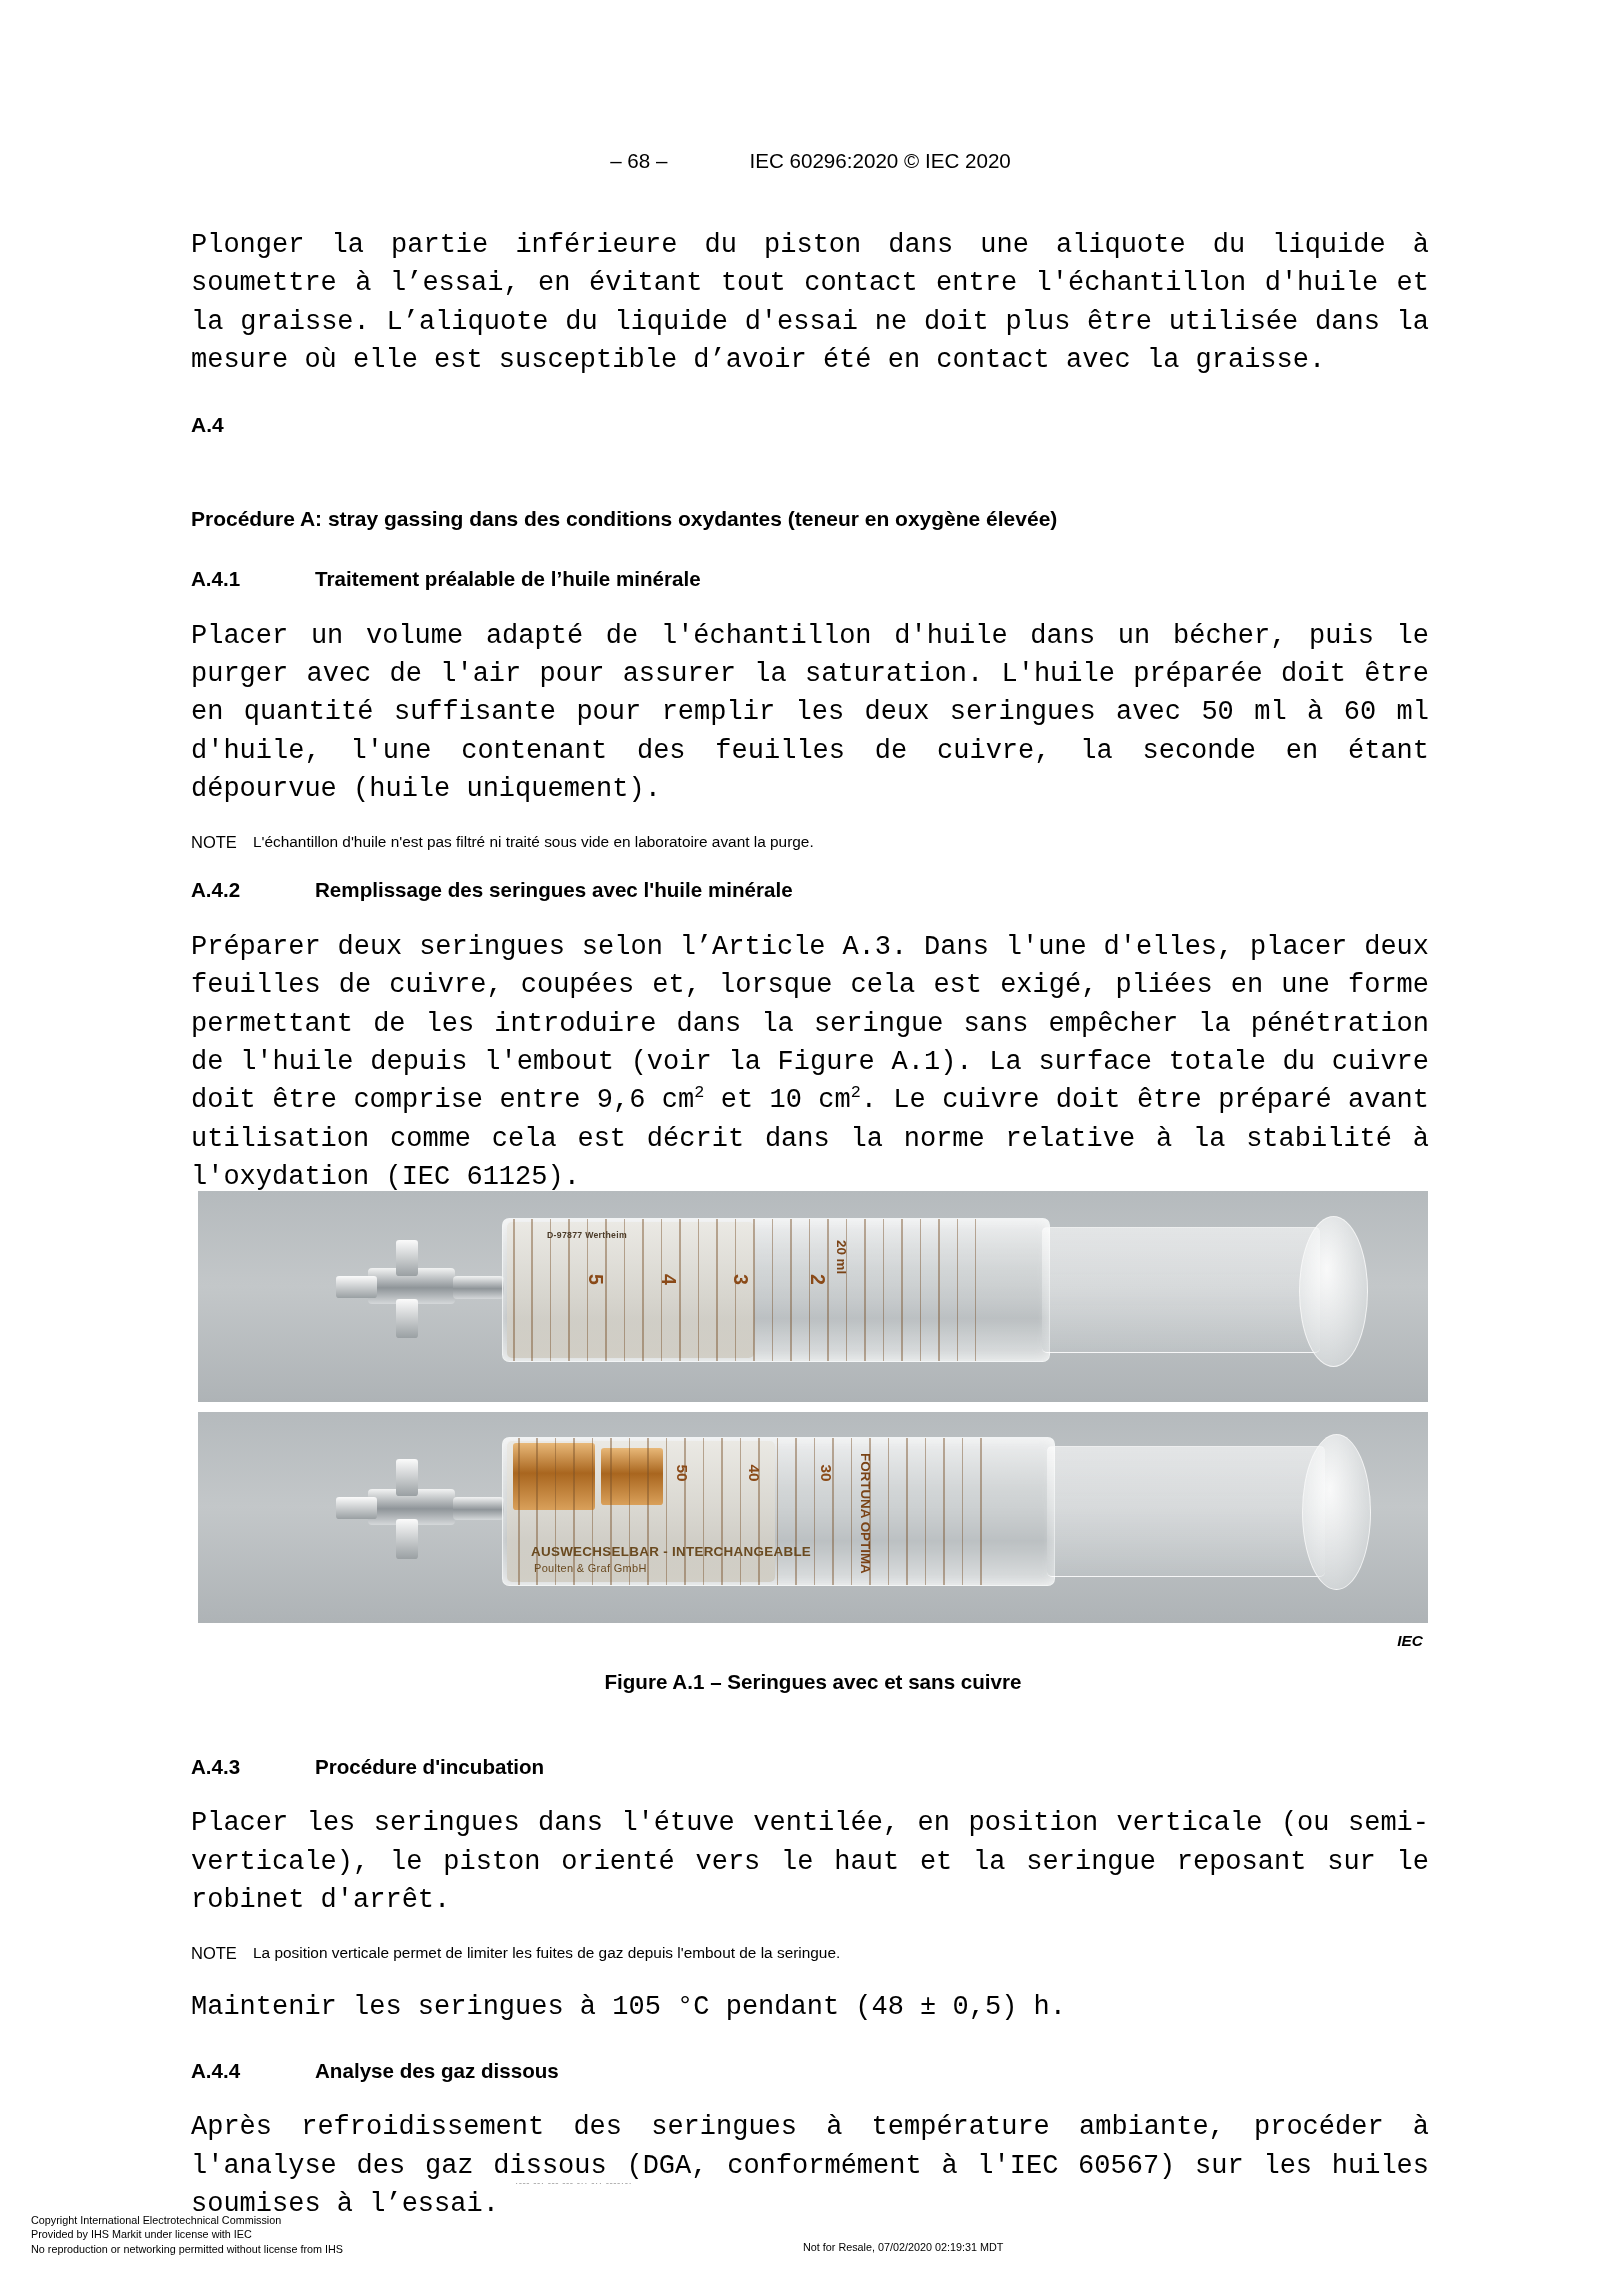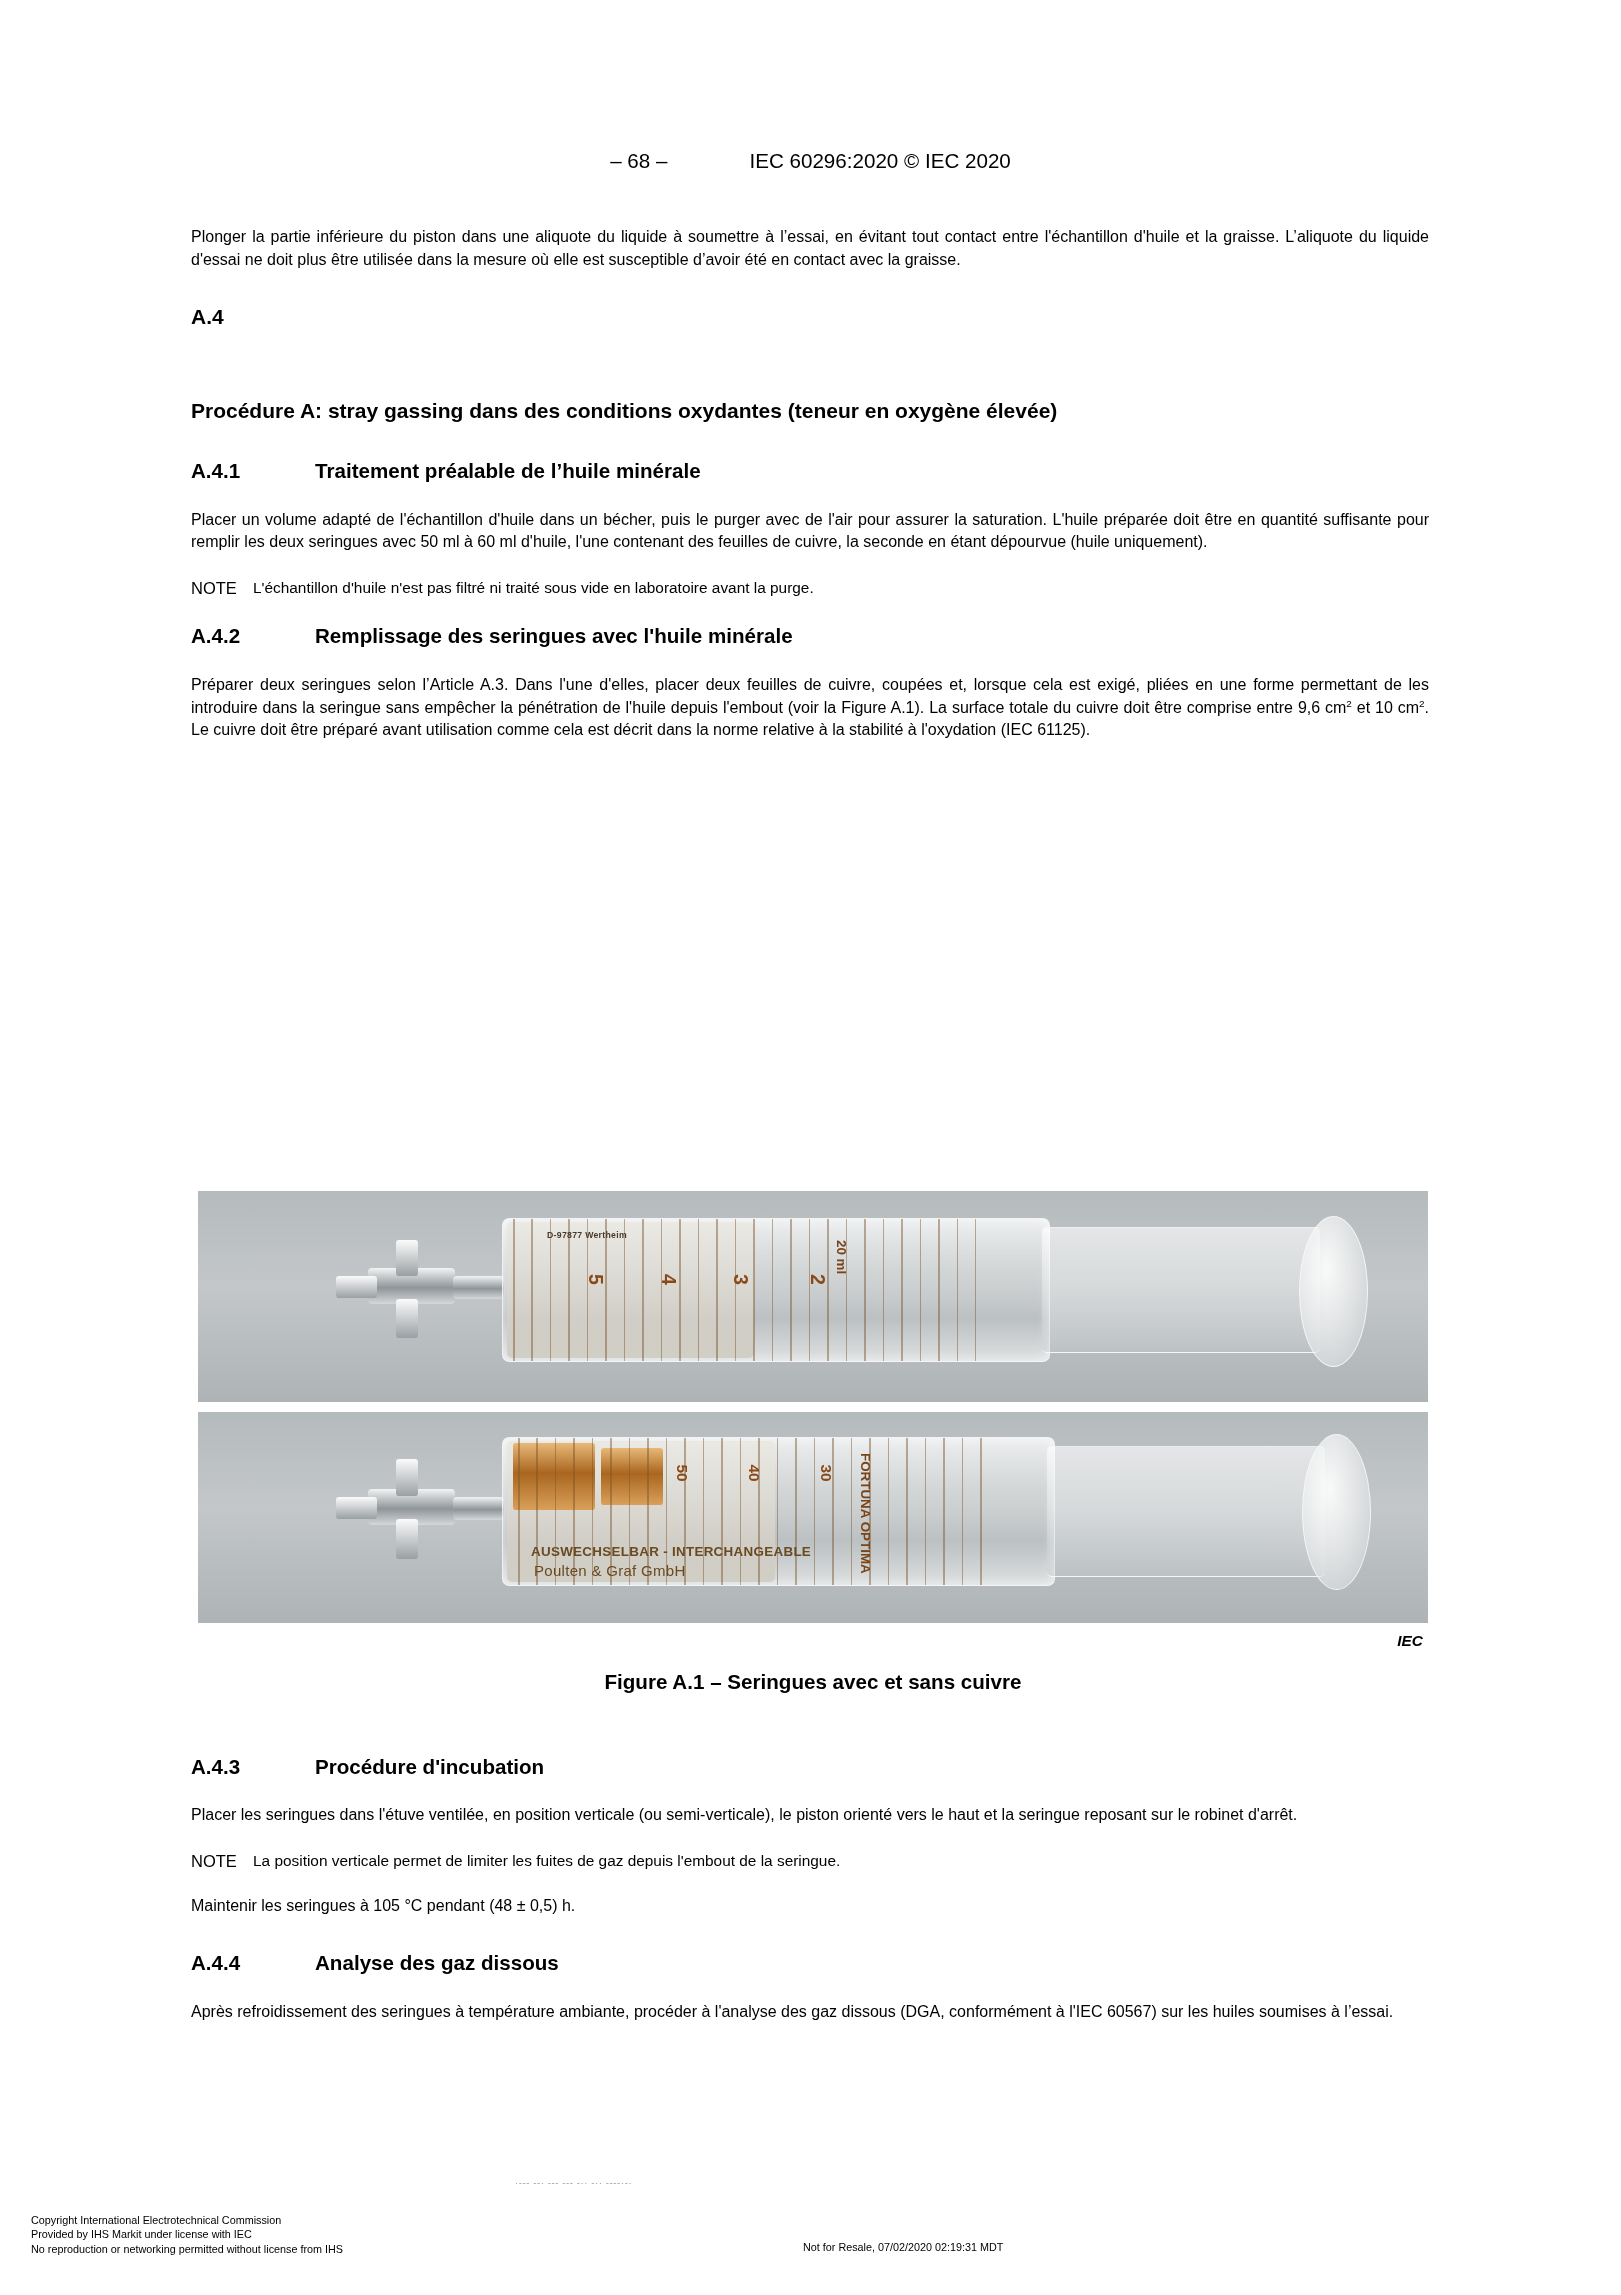--- a/index.html
+++ b/index.html
@@ -44,25 +44,26 @@
     white-space: nowrap;
   }
   
   .body-wrap {
     position: absolute;
     left: 191px;
     top: 226px;
     width: 1238px;
   }
   p.para {
-    font-size: 16px;
+    font-size: 27px;
     line-height: 1.42;
     text-align: justify;
     margin: 0 0 0 0;
     hyphens: none;
+    font-family: Liberation Mono, monospace;
   }
   .gap-lg { height: 31px; }
   .gap-md { height: 22.6px; }
   h2.clause {
     font-size: 21px;
     font-weight: bold;
     margin: 0;
     line-height: 1.42;
     display: flex;
     flex-direction: column;
@@ -363,21 +364,21 @@
 
           <div class="barrel" style="left:304px; top:25px; width:551px; height:147px;">
             <div class="oil-fill" style="left:4.1px; top:3.1px; width:268px; height:141px; border-radius:5.1px;"></div>
             <div class="copper-band" style="left:10.3px; top:5.1px; width:82px; height:67px;"></div>
             <div class="copper-band" style="left:98px; top:10.3px; width:62px; height:57px;"></div>
             <div class="grad-ticks" style="left:15.4px; width:479px;"></div>
             <div class="scale-num" style="left:170px; top:26px; font-size:15.4px;">50</div>
             <div class="scale-num" style="left:242px; top:26px; font-size:15.4px;">40</div>
             <div class="scale-num" style="left:314px; top:26px; font-size:15.4px;">30</div>
             <div class="tiny-label" style="left:28px; top:106px; font-size:13.4px; font-weight:bold; color:#6a4a20;">AUSWECHSELBAR - INTERCHANGEABLE</div>
-            <div class="tiny-label" style="left:31px; top:124px; font-size:15px; color:#6a4a20;">Poulten &amp; Graf GmbH</div>
+            <div class="tiny-label" style="left:31px; top:124px; font-size:11px; color:#6a4a20;">Poulten &amp; Graf GmbH</div>
             <div class="vert-label" style="left:370px; top:15.4px;">FORTUNA OPTIMA</div>
           </div>
 
           <div class="plunger-rod" style="left:849px; top:34px; width:278px; height:129px; border-radius:5.1px;"></div>
           <div class="flange" style="left:1104px; top:21.6px; width:67px; height:154px;"></div>
         </div>
       </div>
 
       <div class="iec-mark">IEC</div>
       <div class="figure-caption">Figure A.1 – Seringues avec et sans cuivre</div>

